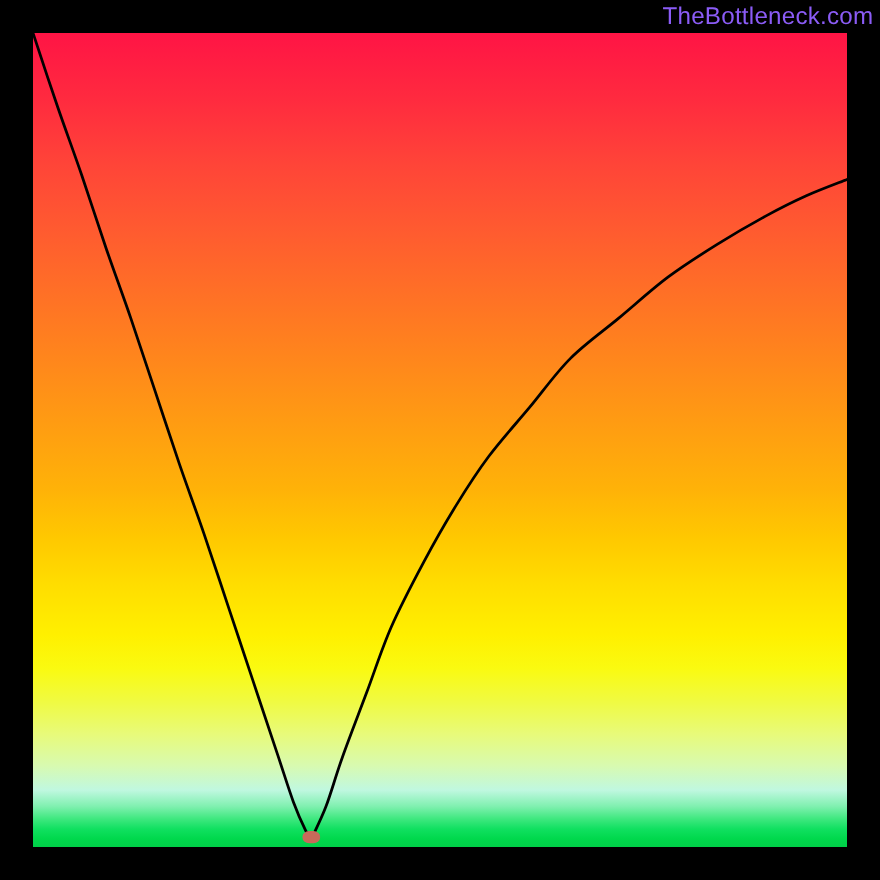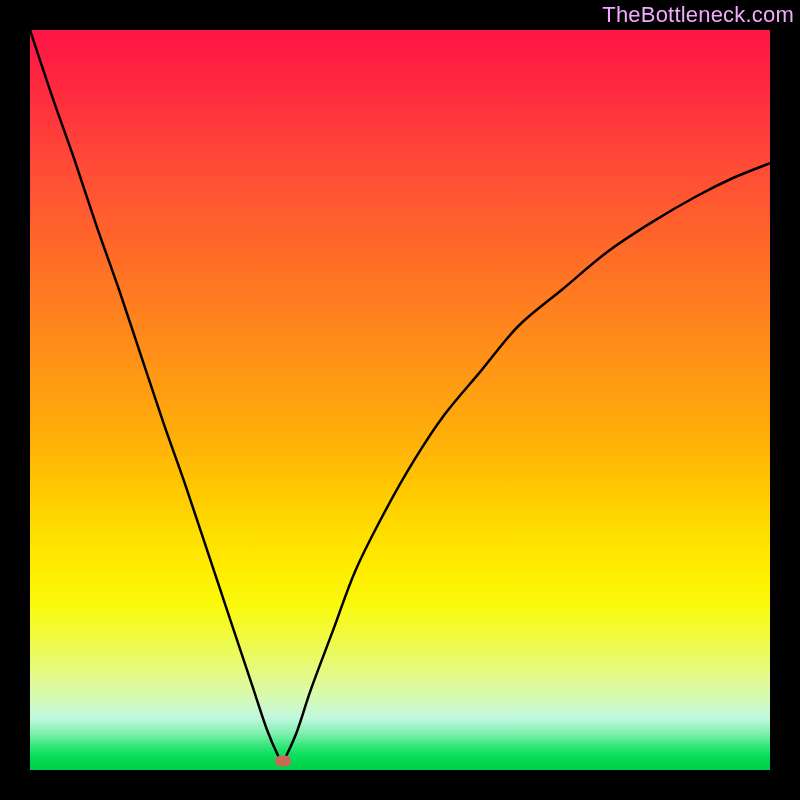--- a/index.html
+++ b/index.html
@@ -14,21 +14,21 @@
   .frame {
     position: relative;
     width: 800px;
     height: 800px;
     background: #000;
   }
   .watermark {
     position: absolute;
     top: 2px;
     right: 6px;
-    color: #f0abfc;
+    color: #8b5cf6;
     font-size: 22px;
     font-weight: 500;
     letter-spacing: 0.2px;
     z-index: 5;
   }
   .plot {
     position: absolute;
     left: 30px;
     top: 30px;
     width: 740px;

